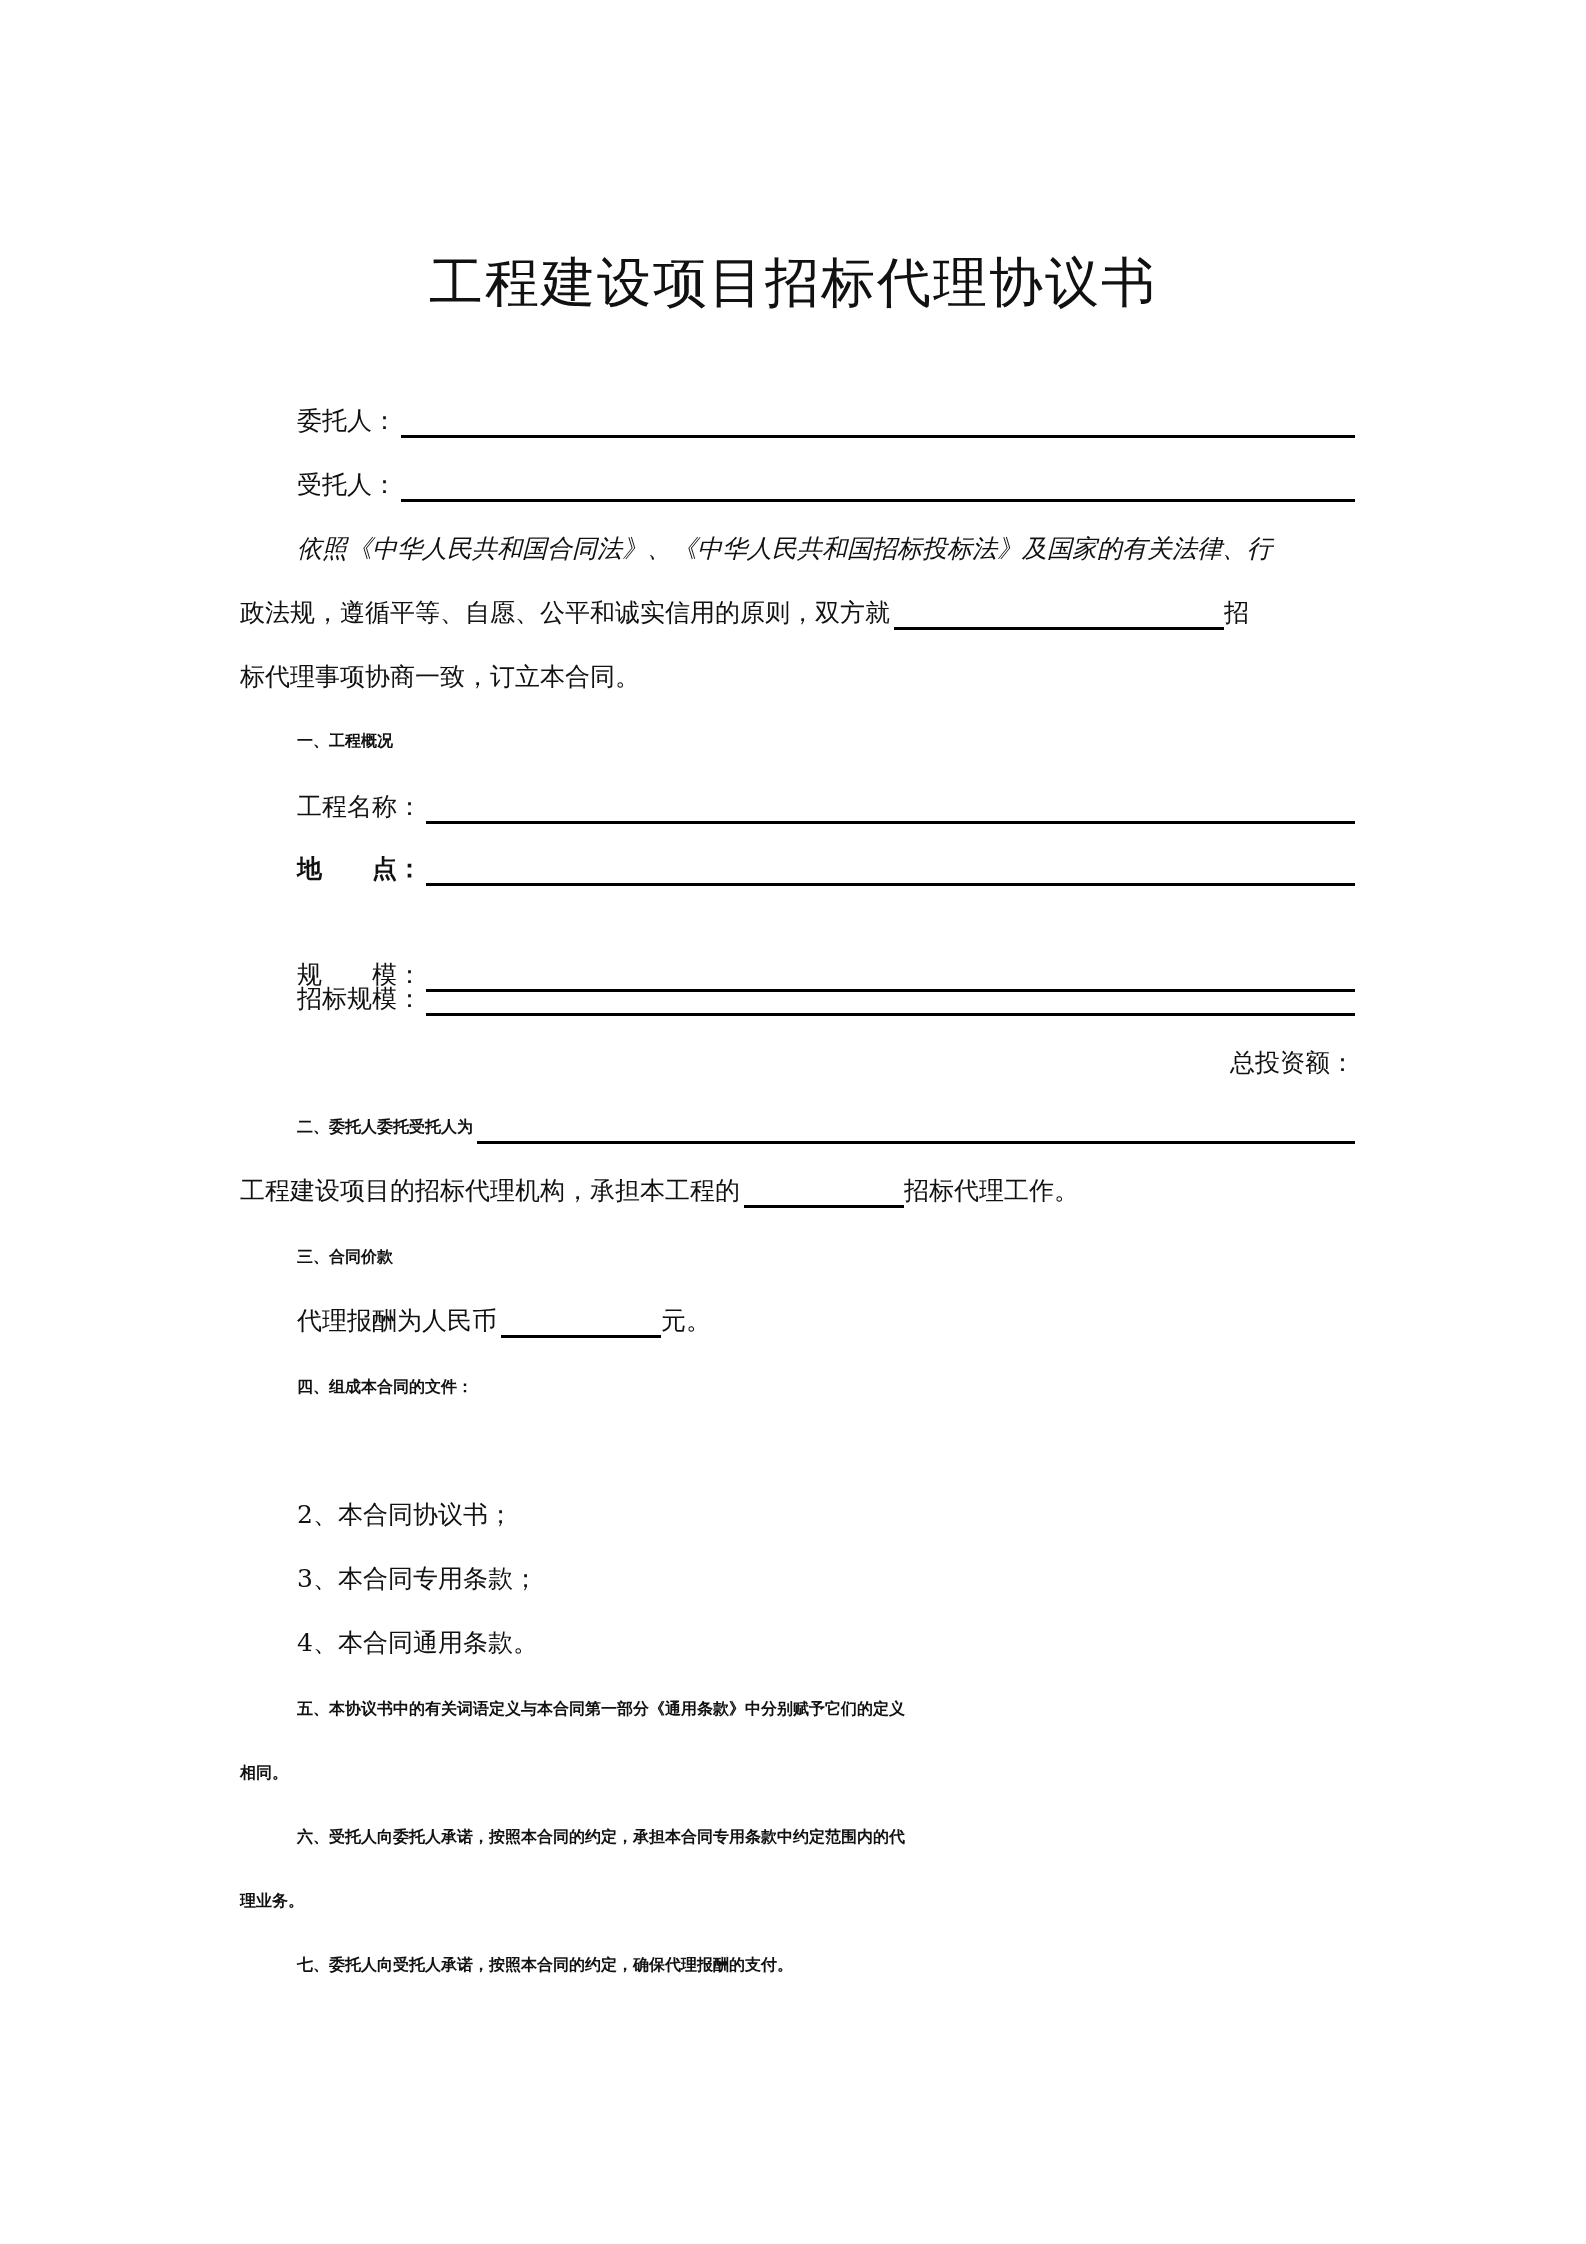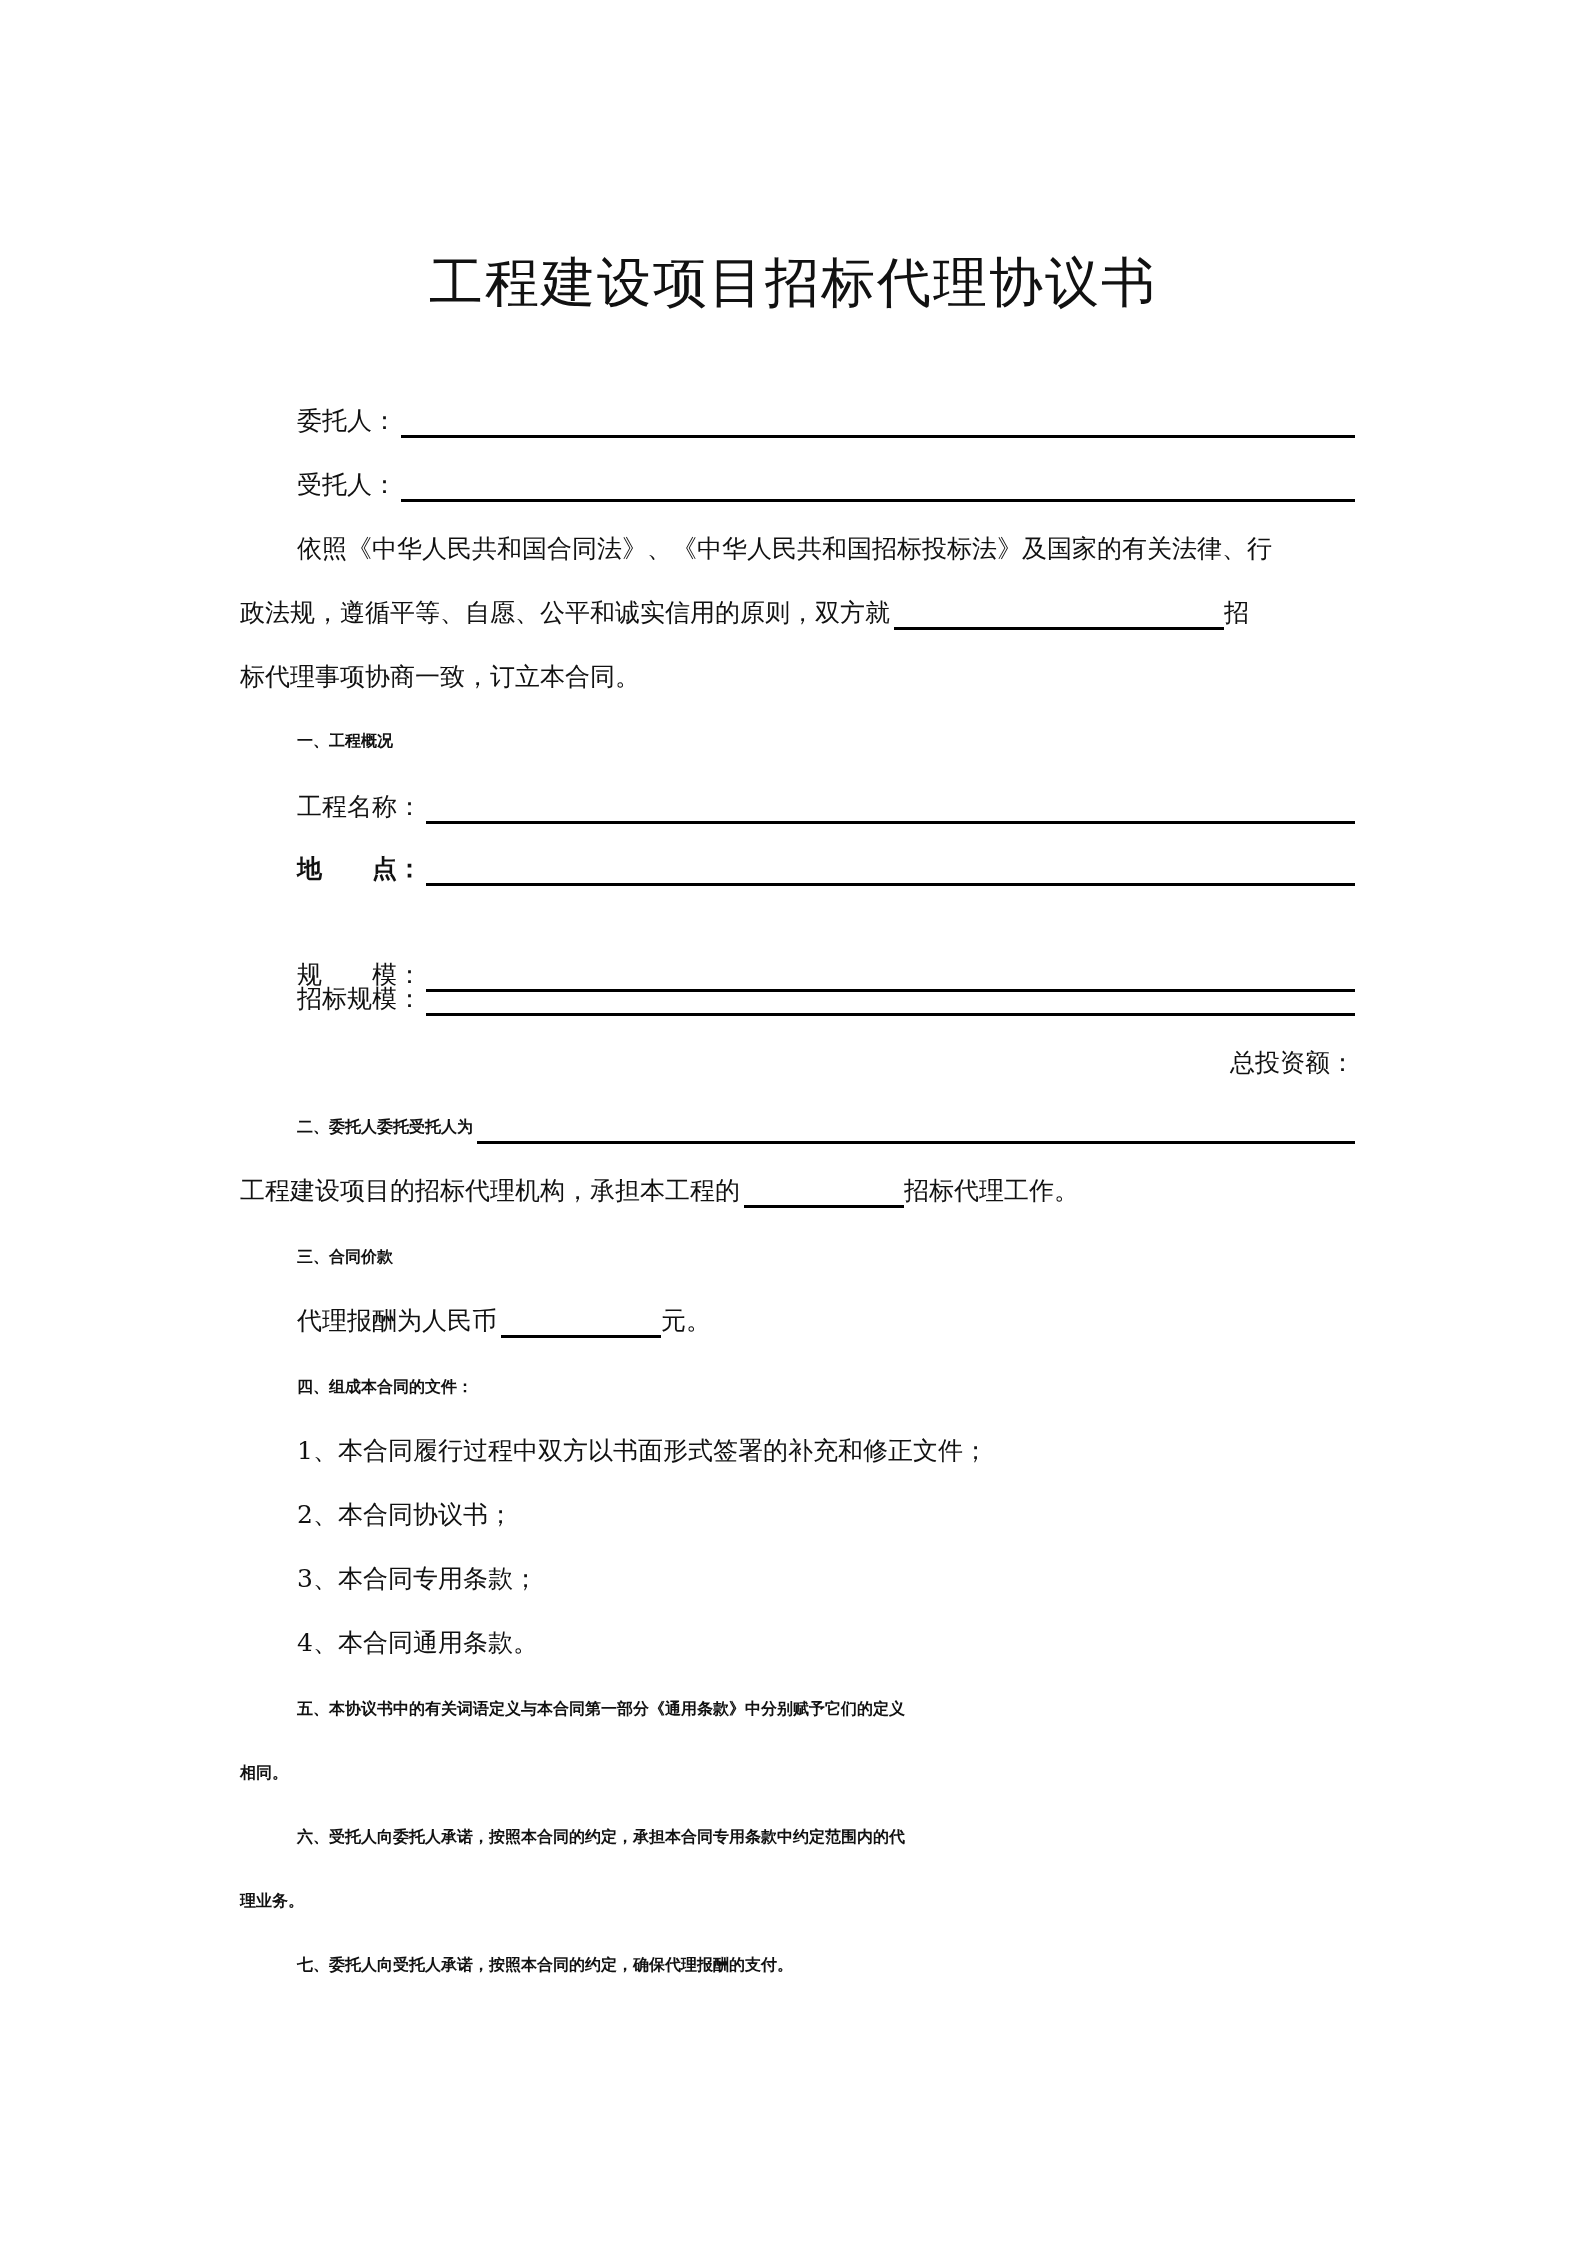--- a/index.html
+++ b/index.html
@@ -38,21 +38,21 @@
 
   <div class="line indent row" style="top:404px;">
     <span class="label">委托人：</span>
     <span class="blank"></span>
   </div>
   <div class="line indent row" style="top:468px;">
     <span class="label">受托人：</span>
     <span class="blank"></span>
   </div>
 
-  <div class="line indent" style="top:532px;">依照《中华人民共和国合同法》、《中华人民共和国招标投标法》及国家的有关法律、行</div>
+  <div class="line indent" style="top:532px;font-style:italic;">依照《中华人民共和国合同法》、《中华人民共和国招标投标法》及国家的有关法律、行</div>
   <div class="line row" style="top:596px;">
     <span class="label">政法规，遵循平等、自愿、公平和诚实信用的原则，双方就</span>
     <span class="blank fixed" style="width:330px;"></span>
     <span class="label">招</span>
   </div>
   <div class="line" style="top:660px;">标代理事项协商一致，订立本合同。</div>
 
   <div class="line indent bold" style="top:724px;">一、工程概况</div>
   <div class="line indent row" style="top:790px;">
     <span class="label">工程名称：</span>
@@ -86,21 +86,20 @@
   </div>
 
   <div class="line indent bold" style="top:1240px;">三、合同价款</div>
   <div class="line indent row" style="top:1304px;">
     <span class="label">代理报酬为人民币</span>
     <span class="blank fixed" style="width:160px;"></span>
     <span class="label">元。</span>
   </div>
 
   <div class="line indent bold" style="top:1370px;">四、组成本合同的文件：</div>
-  <div class="line indent" style="top:1434px;">1、本合同履行过程中双方以书面形式签署的补充和修正文件；</div>
   <div class="line indent" style="top:1498px;">2、本合同协议书；</div>
   <div class="line indent" style="top:1562px;">3、本合同专用条款；</div>
   <div class="line indent" style="top:1626px;">4、本合同通用条款。</div>
 
   <div class="line indent bold" style="top:1692px;">五、本协议书中的有关词语定义与本合同第一部分《通用条款》中分别赋予它们的定义</div>
   <div class="line bold" style="top:1756px;">相同。</div>
 
   <div class="line indent bold" style="top:1820px;">六、受托人向委托人承诺，按照本合同的约定，承担本合同专用条款中约定范围内的代</div>
   <div class="line bold" style="top:1884px;">理业务。</div>
 

